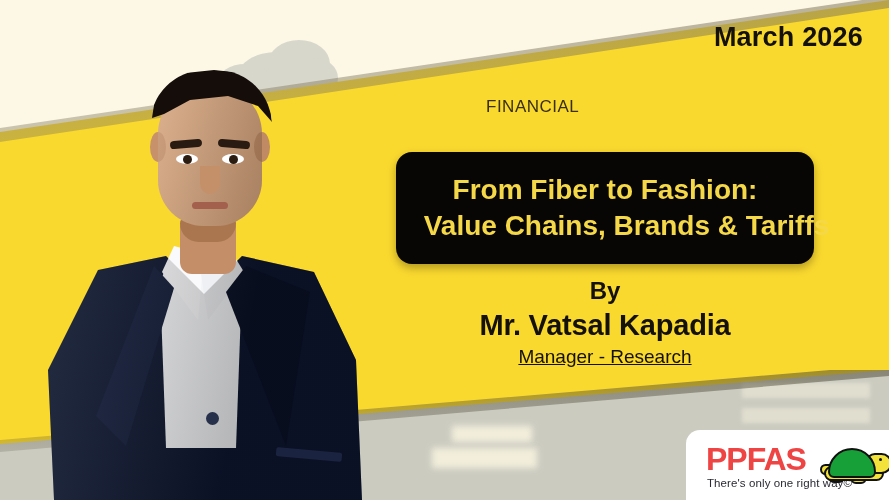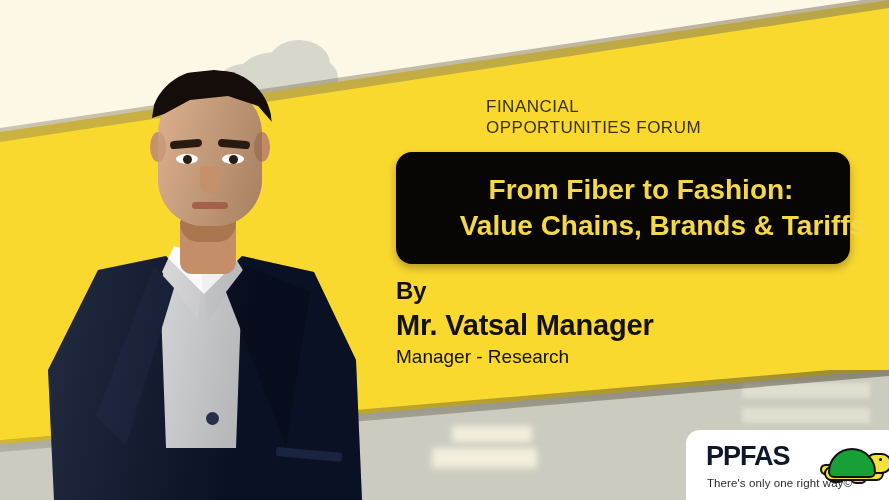--- a/index.html
+++ b/index.html
@@ -117,42 +117,42 @@
   .date{
     position:absolute;right:26px;top:22px;color:#14100A;
     font-size:27px;font-weight:700;letter-spacing:.2px;
   }
 
   
   .title-plate{
     position:absolute;left:396px;top:152px;width:418px;height:112px;
     background:#080604;border-radius:16px;
     box-shadow:0 4px 9px rgba(90,75,20,.45);
-    display:flex;flex-direction:column;align-items:center;justify-content:center;padding-left:36px;
+    display:flex;flex-direction:column;align-items:center;justify-content:center;
   }
   .title-l1,.title-l2{
     color:#F5D848;font-weight:700;text-align:center;white-space:nowrap;
   }
   .title-l1{font-size:28px;line-height:36px;}
   .title-l2{font-size:28px;line-height:36px;margin-left:43px;}
 
   
-  .speaker{position:absolute;left:396px;top:276px;width:418px;color:#14100A;}
+  .speaker{position:absolute;left:396px;top:276px;width:418px;text-align:center;color:#14100A;}
   .sp-by{font-size:24px;font-weight:700;line-height:30px;}
   .sp-name{font-size:29px;font-weight:700;line-height:38px;letter-spacing:-.2px;}
-  .sp-role{font-size:19px;font-weight:400;line-height:26px;}
+  .sp-role{font-size:19px;font-weight:400;line-height:26px;text-decoration:underline;}
 
   
   .ppfas{
     position:absolute;left:686px;top:430px;width:203px;height:70px;
     background:#FFFFFF;border-radius:14px 0 0 0;
   }
   .ppfas-word{
-    position:absolute;left:20px;top:11px;font-size:27px;font-weight:700;
-    color:#0f172a;letter-spacing:-1px;
+    position:absolute;left:20px;top:11px;font-size:32px;font-weight:700;
+    color:#ef4444;letter-spacing:-1px;
   }
   .ppfas-tag{
     position:absolute;left:21px;top:47px;font-size:11.5px;color:#2A2A33;letter-spacing:.1px;
   }
   .turtle{position:absolute;left:138px;top:14px;width:66px;height:36px;}
   .t-shell{position:absolute;left:4px;top:4px;width:44px;height:26px;background:#17A037;
     border:2px solid #111;border-radius:24px 24px 6px 6px;}
   .t-body{position:absolute;left:0;top:22px;width:56px;height:11px;background:#F2E23A;
     border:2px solid #111;border-radius:8px;}
   .t-head{position:absolute;left:42px;top:9px;width:22px;height:17px;background:#F2E23A;
@@ -209,32 +209,32 @@
     <div class="eye-r"></div>
     <div class="pup-l"></div>
     <div class="pup-r"></div>
     <div class="nose"></div>
     <div class="mouth"></div>
     <div class="hair"></div>
   </div>
 
   <div class="fof">
     <div class="fof-l1">FINANCIAL</div>
-    <div class="fof-l2">OPPORTUNITIES FORUM</div>
-  </div>
-
+  </div>
+
+  <div class="date">March 2026</div>
 
   <div class="title-plate">
     <div class="title-l1">From Fiber to Fashion:</div>
     <div class="title-l2">Value Chains, Brands &amp; Tariffs</div>
   </div>
 
   <div class="speaker">
     <div class="sp-by">By</div>
-    <div class="sp-name">Mr. Vatsal Manager</div>
+    <div class="sp-name">Mr. Vatsal Kapadia</div>
     <div class="sp-role">Manager - Research</div>
   </div>
 
   <div class="ppfas">
     <div class="ppfas-word">PPFAS</div>
     <div class="ppfas-tag">There's only one right way©</div>
     <div class="turtle">
       <div class="t-tail"></div>
       <div class="t-leg l1"></div>
       <div class="t-leg l2"></div>

